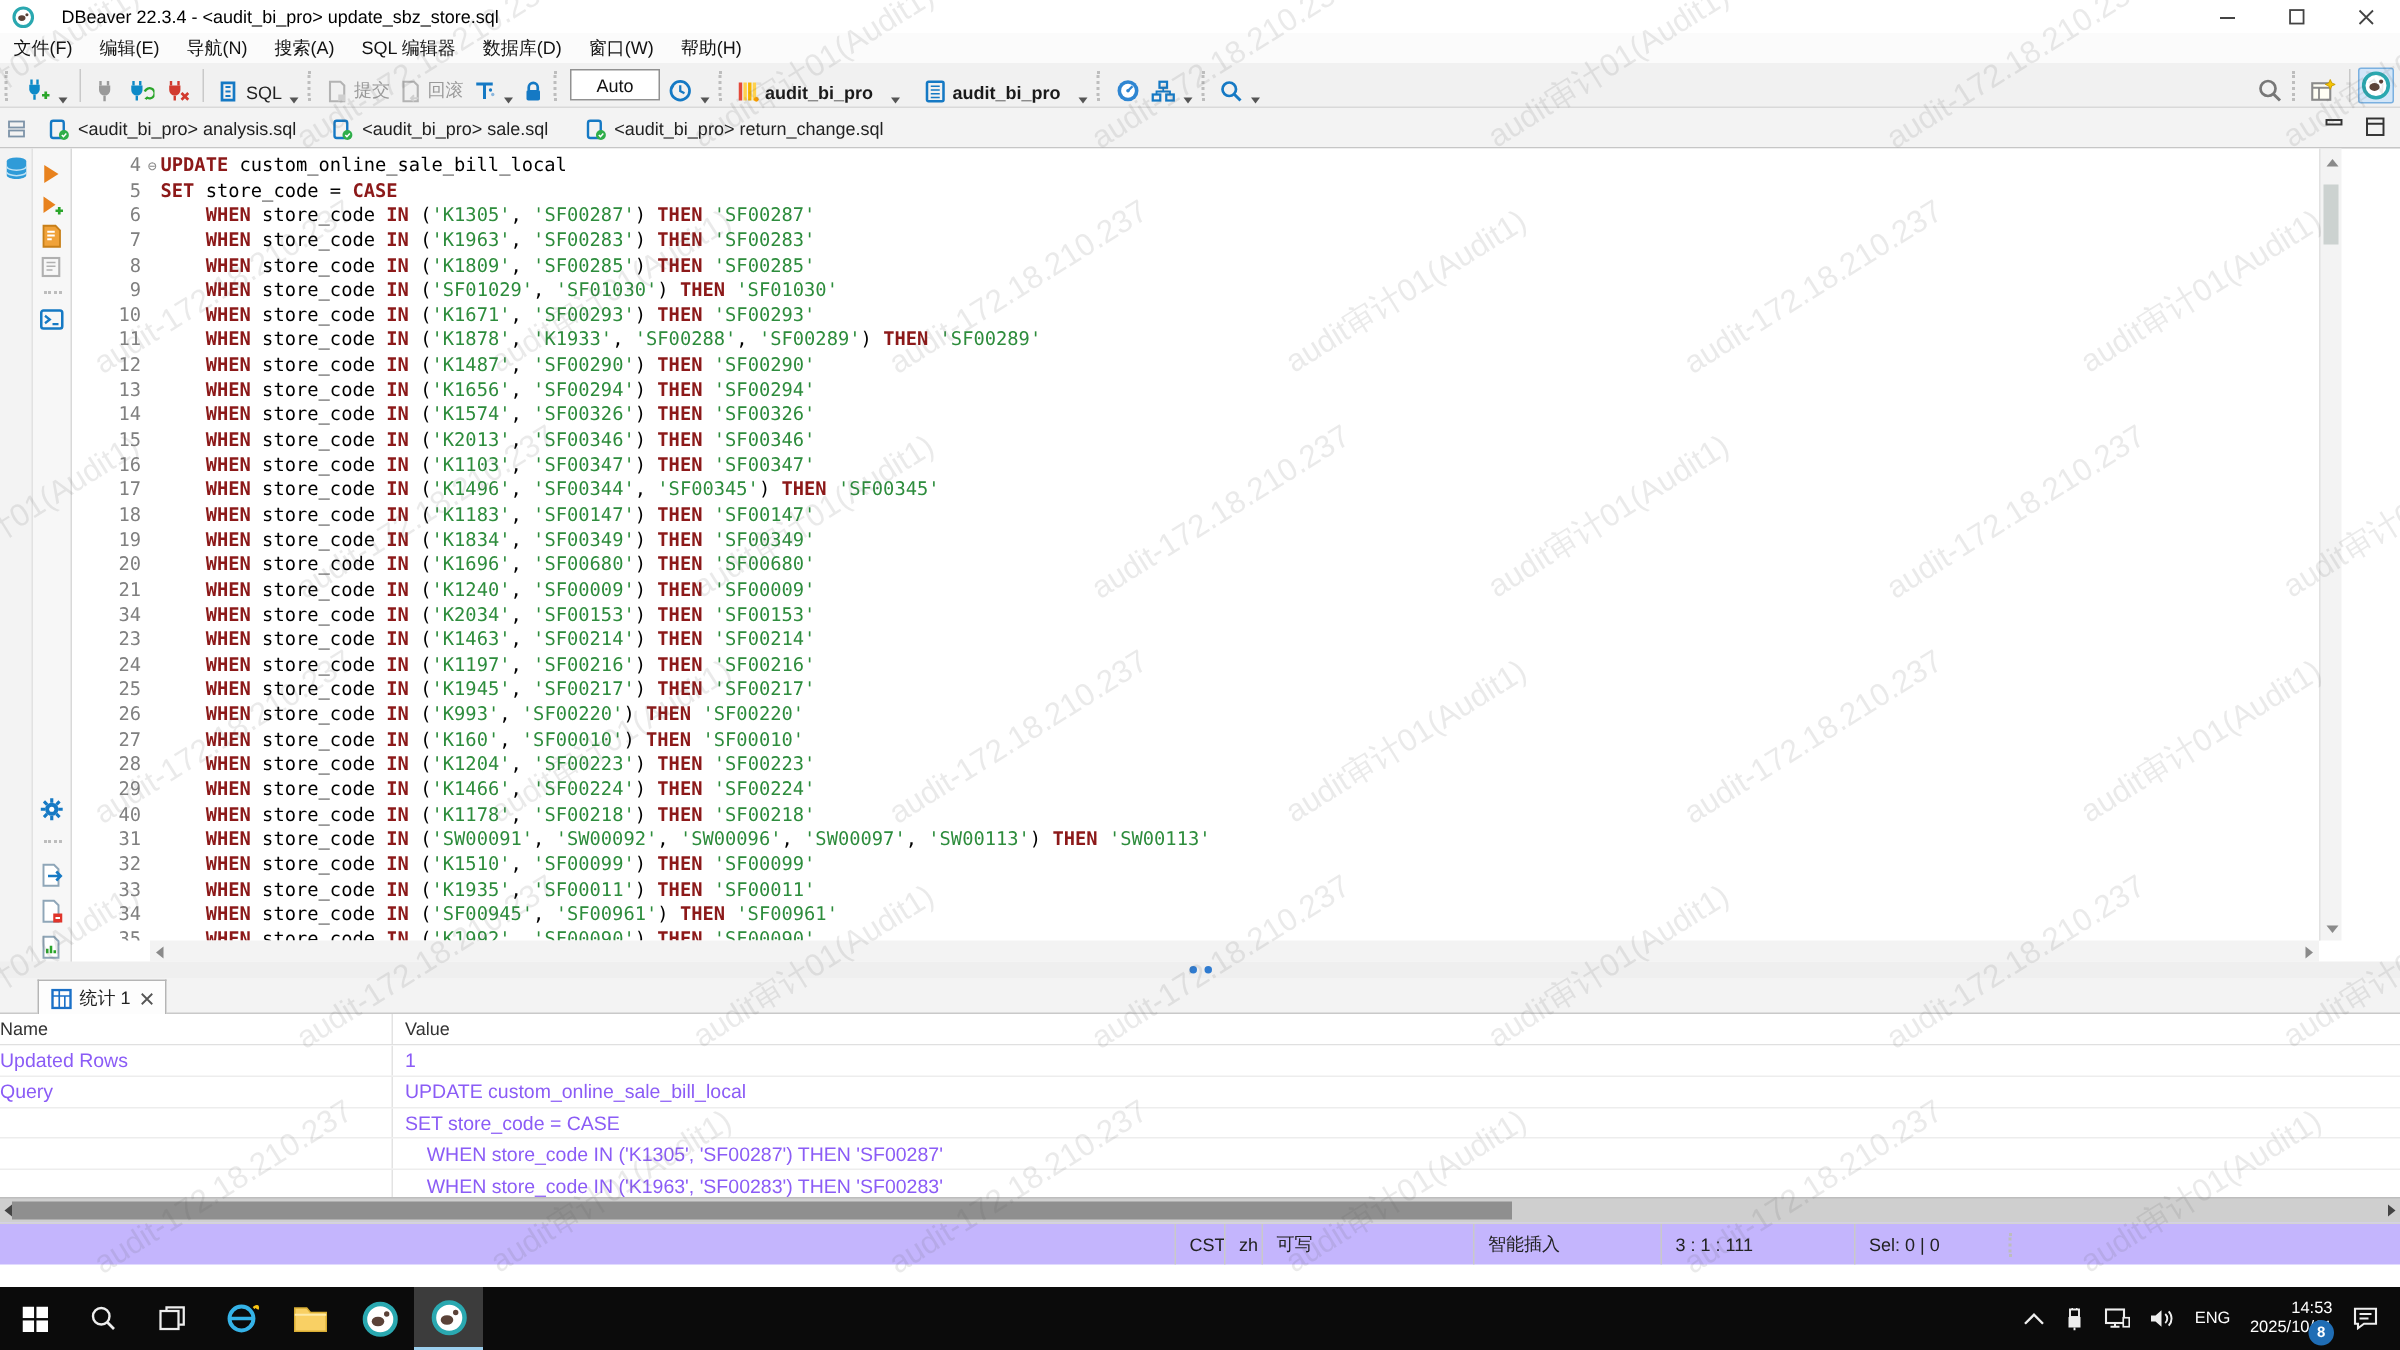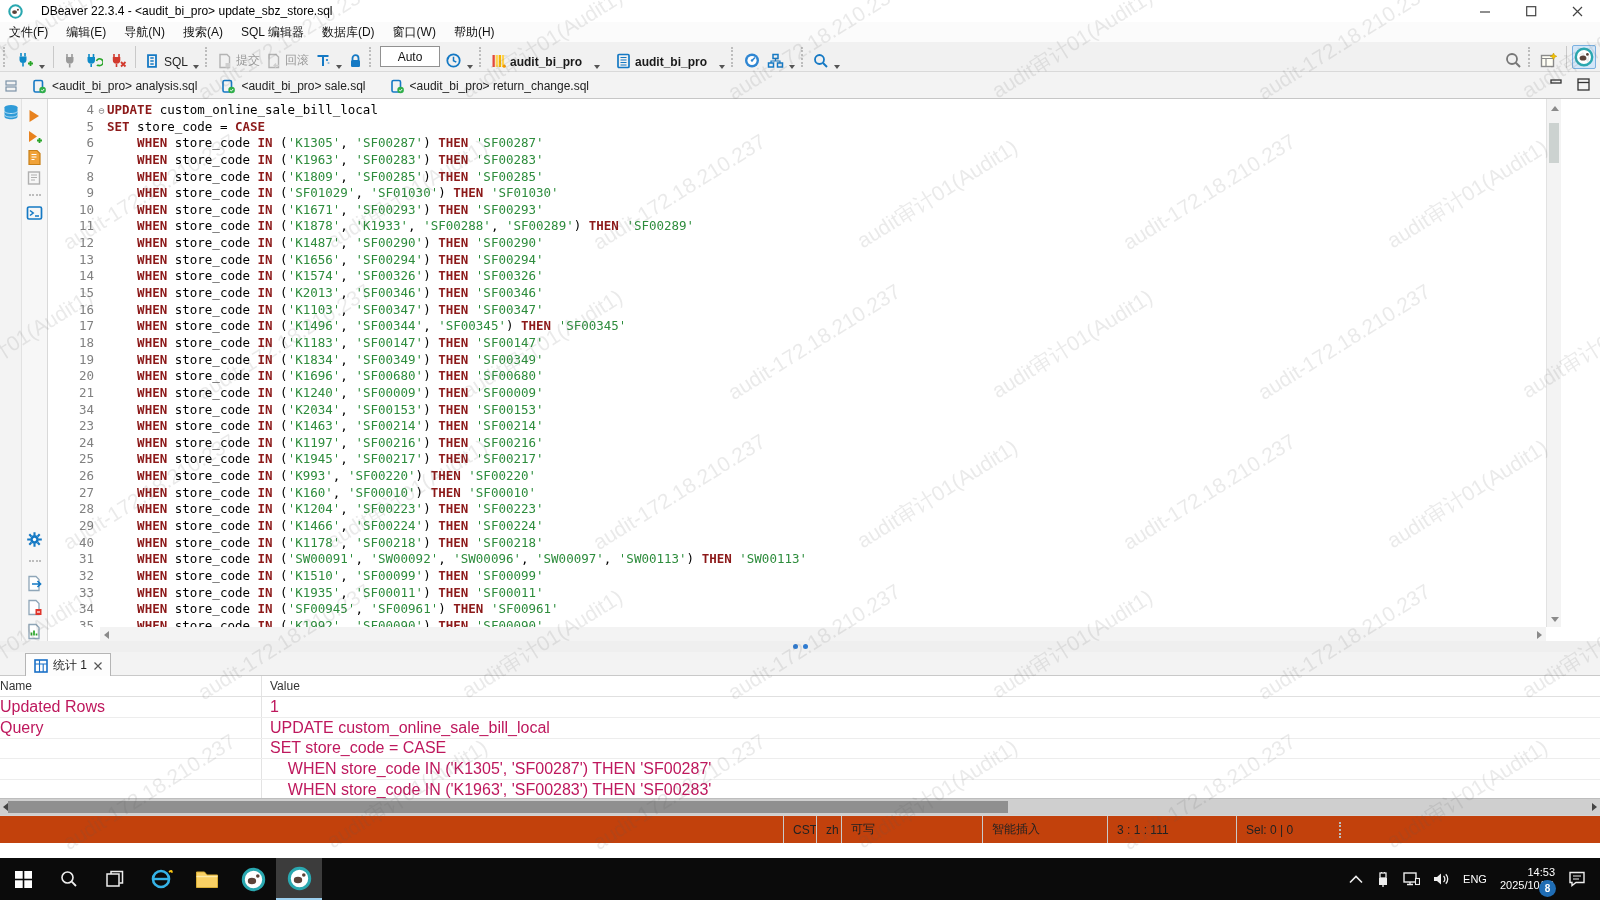--- a/index.html
+++ b/index.html
@@ -68,31 +68,31 @@
 
   
   #ptabbar{top:652px;left:0;width:1600px;height:24px;background:#f3f3f3;border-bottom:1px solid #c9c9c9;box-sizing:border-box;}
   #ptab{position:absolute;left:25px;top:1px;height:23px;background:#fdfdfd;border:1px solid #b5b5b5;border-bottom:none;display:flex;align-items:center;padding:0 8px;font-size:12px;color:#222;}
   #ptab .ticon{margin-right:5px;}
   #ptab .tclose{margin-left:7px;}
   #rtable-head{top:676px;left:0;width:1600px;height:21px;display:flex;align-items:center;font-size:12px;color:#333;border-bottom:1px solid #e0e0e0;box-sizing:border-box;background:#fff;}
   .tc{box-sizing:border-box;white-space:pre;overflow:hidden;}
   .tc.name{width:262px;border-right:1px solid #e3e3e3;height:100%;display:flex;align-items:center;}
   .tc.val{padding-left:8px;flex:1;height:100%;display:flex;align-items:center;}
-  #rtable-rows{top:697px;left:0;width:1600px;height:101px;overflow:hidden;background:#fff;font-size:16px;color:#be185d;}
+  #rtable-rows{top:697px;left:0;width:1600px;height:101px;overflow:hidden;background:#fff;font-size:13px;color:#8b5cf6;}
   .trow{height:20.8px;display:flex;align-items:stretch;border-bottom:1px solid #ededed;box-sizing:border-box;}
 
   
   #phscroll{top:798px;left:0;width:1600px;height:17px;background:#cfcfcf;border-top:1px solid #bdbdbd;box-sizing:border-box;}
   #pthumb{position:absolute;left:8px;top:2px;width:1000px;height:12px;background:#8f8f8f;}
   #phscroll .arr.left{left:3px;top:4px;border-right-color:#444;}
   #phscroll .arr.right{right:3px;top:4px;border-left-color:#444;}
 
   
-  #statusbar{top:815px;left:0;width:1600px;height:28px;background:#c2410c;border-top:1px solid #d4d4d4;box-sizing:border-box;font-size:12px;color:#222;}
+  #statusbar{top:815px;left:0;width:1600px;height:28px;background:#c4b5fd;border-top:1px solid #d4d4d4;box-sizing:border-box;font-size:12px;color:#222;}
   #status-segs{position:absolute;left:783px;top:0;height:100%;display:flex;align-items:stretch;}
   .seg{display:flex;align-items:center;padding-left:9px;border-left:1px solid #c9c9c9;box-sizing:border-box;white-space:nowrap;}
   .seg0{width:33px}.seg1{width:25px}.seg2{width:141px}.seg3{width:125px}.seg4{width:129px}.seg5{width:97px}
   #status-handle{border-left:2px dotted #bdbdbd;width:3px;height:16px;margin:6px 0 0 6px;}
 
   
   #taskbar{top:858px;left:0;width:1600px;height:42px;background:#0b0b0b;display:flex;align-items:center;}
   .tk-slot{width:46px;height:42px;display:flex;align-items:center;justify-content:center;}
   .tk-slot.active-app{background:#3c3c3c;border-bottom:2px solid #9ccfee;box-sizing:border-box;}
   #tray{position:absolute;right:0;top:858px;height:42px;display:flex;align-items:center;gap:13px;padding-right:14px;color:#fff;}

